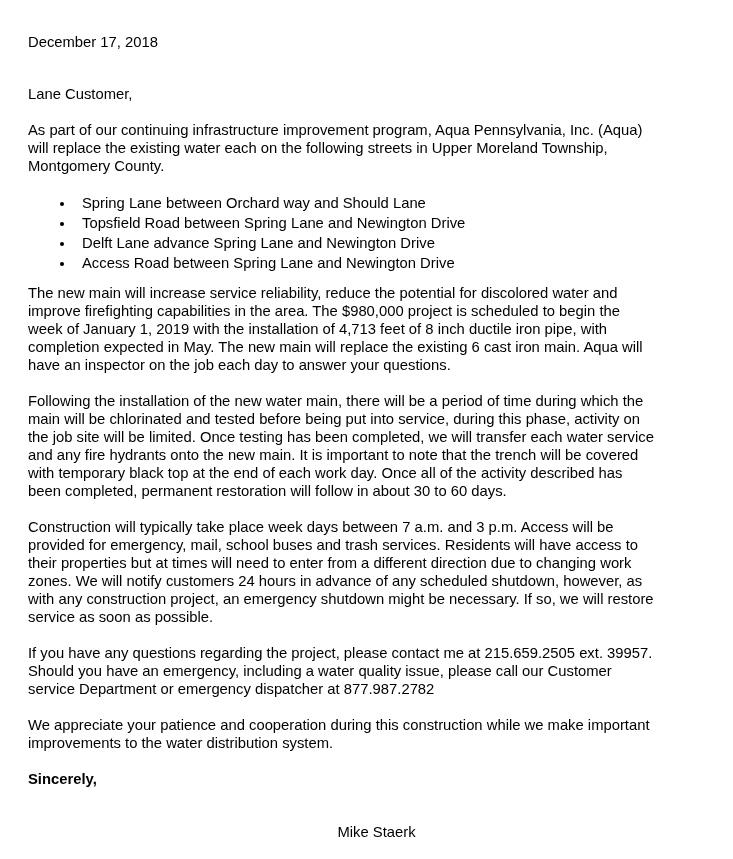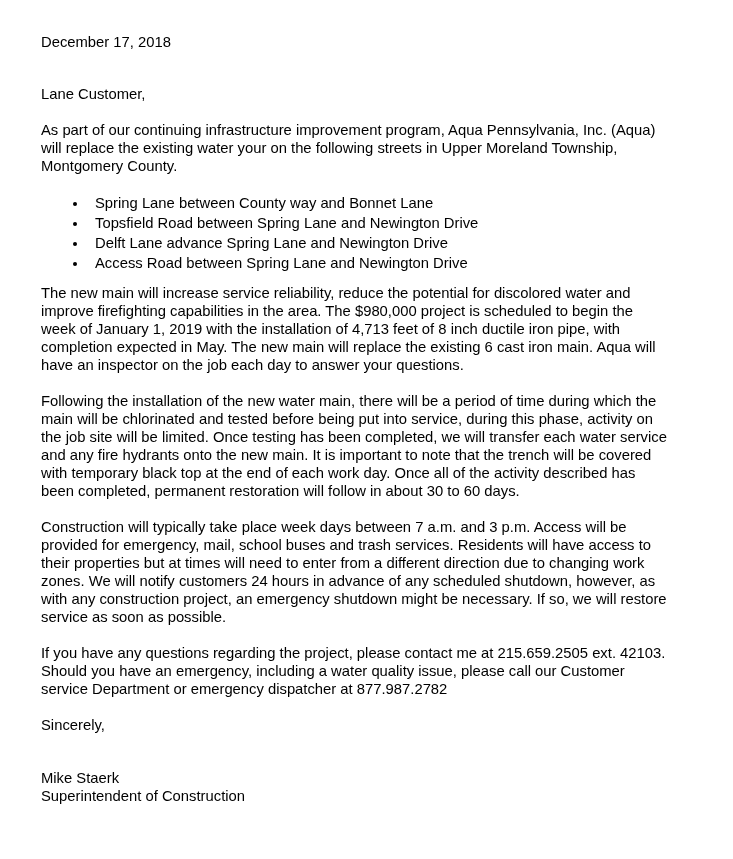--- a/index.html
+++ b/index.html
@@ -10,21 +10,21 @@
   .page {
     position: relative;
     width: 733px;
     height: 859px;
     background: #ffffff;
     color: #000000;
     font-family: "Liberation Sans", "DejaVu Sans", sans-serif;
     font-size: 14.8px;
     line-height: 18px;
     box-sizing: border-box;
-    padding: 33px 8px 10px 41px;
+    padding: 33px 8px 10px 28px;
     overflow: hidden;
   }
   .page p {
     margin: 0 0 18px 0;
     white-space: pre-line;
   }
   .date-line {
     margin-bottom: 34px !important;
   }
   .salutation {
@@ -34,40 +34,42 @@
     margin: 0 0 11px 0;
     padding: 0 0 0 47px;
     list-style: disc;
   }
   ul.street-list li {
     line-height: 20px;
     padding-left: 7px;
   }
   .closing {
     margin-bottom: 35px !important;
+    font-weight: bold;
   }
   .signature-block p {
     margin: 0;
+    text-align: center;
   }
 </style>
 </head>
 <body>
 
 <div class="page">
 
   <p class="date-line">December 17, 2018</p>
 
   <p class="salutation">Lane Customer,</p>
 
   <p>As part of our continuing infrastructure improvement program, Aqua Pennsylvania, Inc. (Aqua)
-will replace the existing water your on the following streets in Upper Moreland Township,
+will replace the existing water each on the following streets in Upper Moreland Township,
 Montgomery County.</p>
 
   <ul class="street-list">
-    <li>Spring Lane between County way and Bonnet Lane</li>
+    <li>Spring Lane between Orchard way and Should Lane</li>
     <li>Topsfield Road between Spring Lane and Newington Drive</li>
     <li>Delft Lane advance Spring Lane and Newington Drive</li>
     <li>Access Road between Spring Lane and Newington Drive</li>
   </ul>
 
   <p>The new main will increase service reliability, reduce the potential for discolored water and
 improve firefighting capabilities in the area. The $980,000 project is scheduled to begin the
 week of January 1, 2019 with the installation of 4,713 feet of 8 inch ductile iron pipe, with
 completion expected in May. The new main will replace the existing 6 cast iron main. Aqua will
 have an inspector on the job each day to answer your questions.</p>
@@ -79,25 +81,26 @@
 with temporary black top at the end of each work day. Once all of the activity described has
 been completed, permanent restoration will follow in about 30 to 60 days.</p>
 
   <p>Construction will typically take place week days between 7 a.m. and 3 p.m. Access will be
 provided for emergency, mail, school buses and trash services. Residents will have access to
 their properties but at times will need to enter from a different direction due to changing work
 zones. We will notify customers 24 hours in advance of any scheduled shutdown, however, as
 with any construction project, an emergency shutdown might be necessary. If so, we will restore
 service as soon as possible.</p>
 
-  <p>If you have any questions regarding the project, please contact me at 215.659.2505 ext. 42103.
+  <p>If you have any questions regarding the project, please contact me at 215.659.2505 ext. 39957.
 Should you have an emergency, including a water quality issue, please call our Customer
 service Department or emergency dispatcher at 877.987.2782</p>
 
+  <p>We appreciate your patience and cooperation during this construction while we make important
+improvements to the water distribution system.</p>
 
   <p class="closing">Sincerely,</p>
 
   <div class="signature-block">
     <p>Mike Staerk</p>
-    <p>Superintendent of Construction</p>
   </div>
 
 </div>
 
 </body></html>

